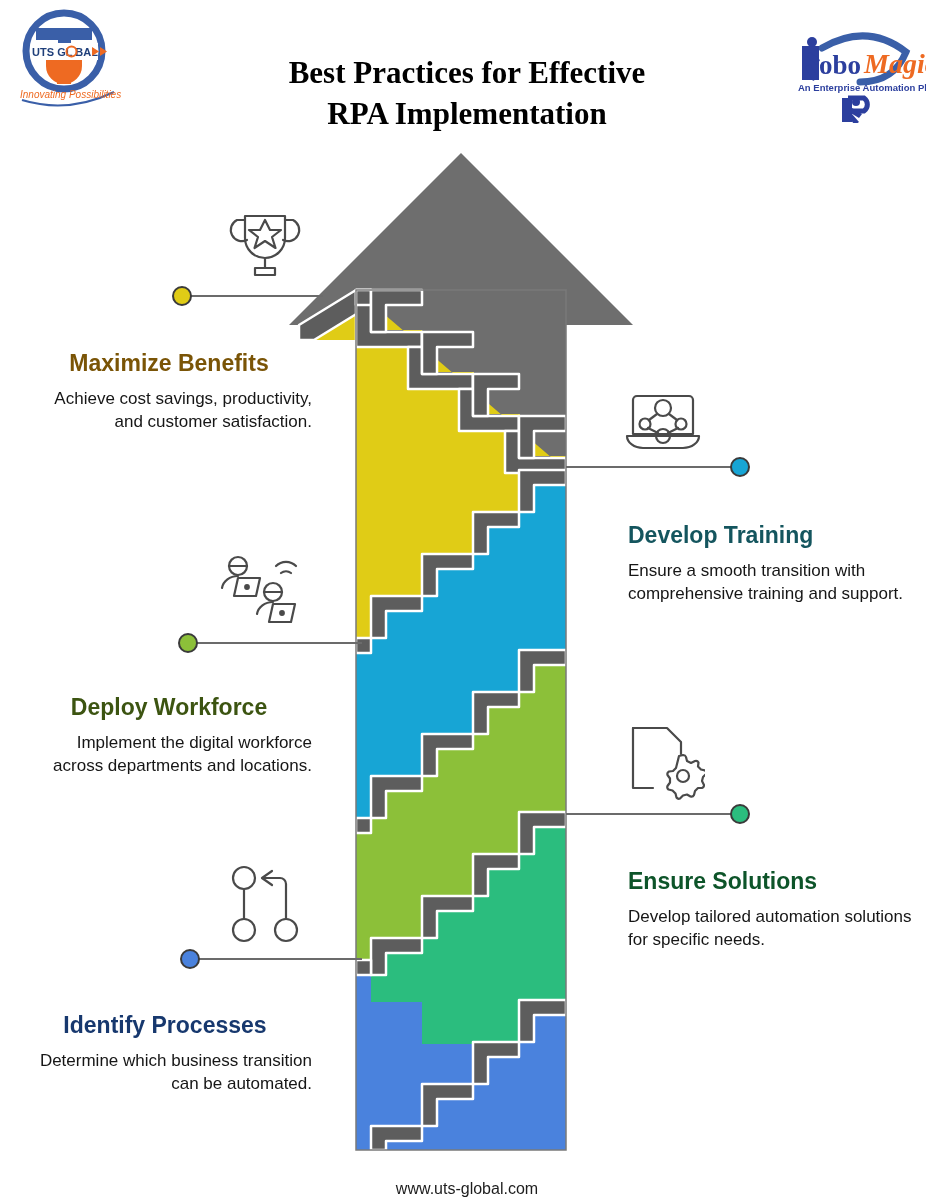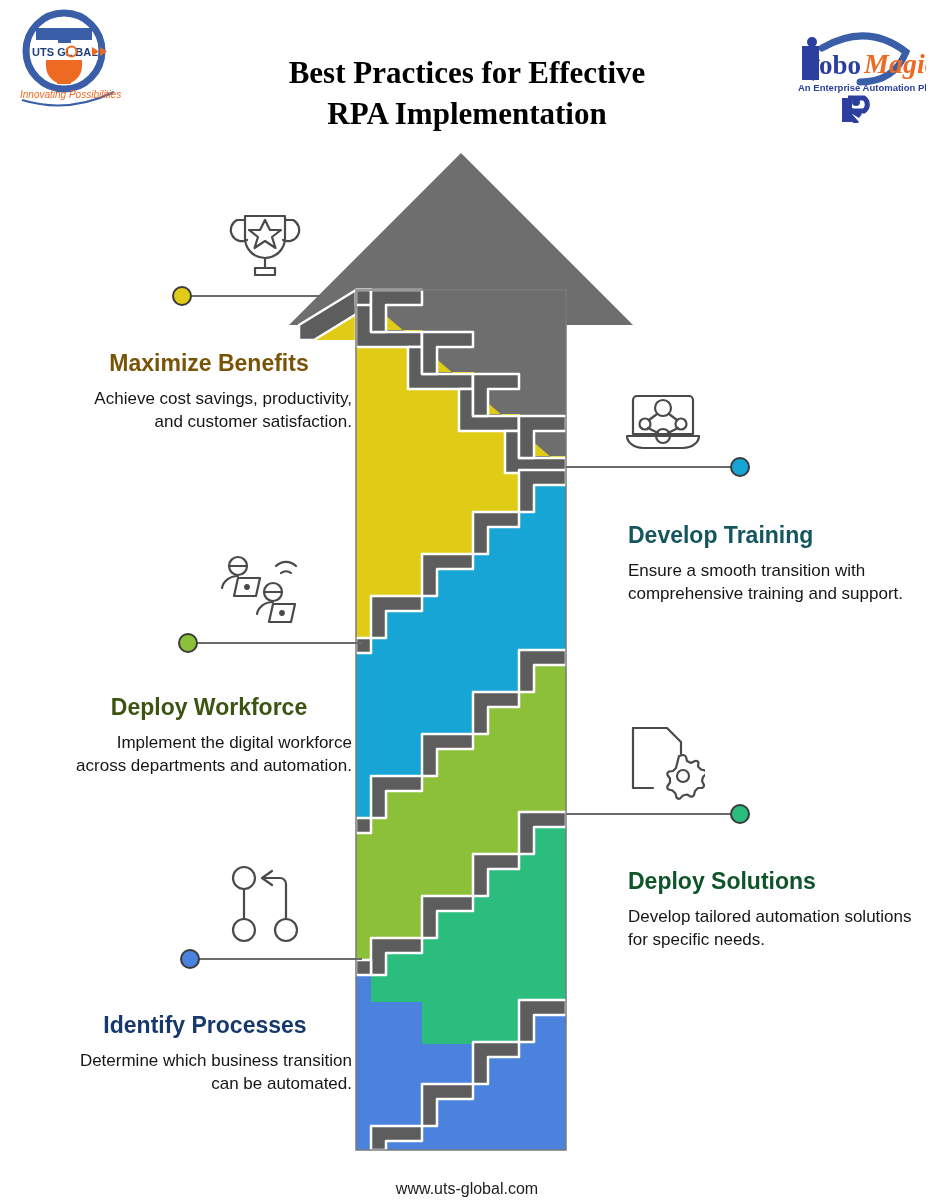--- a/index.html
+++ b/index.html
@@ -48,21 +48,21 @@
     font-weight:bold;
     line-height:27px;
   }
   .blk p{
     margin:0;
     font-size:17px;
     line-height:23px;
     color:#161616;
   }
   .blk.right{text-align:left;}
-  .blk.left{text-align:right;margin-left:40px;}
+  .blk.left{text-align:right;}
 
   .b-max h3{color:#7a5406;}
   .b-max{left:26px;top:350px;width:286px;}
   .b-max h3{text-align:center;}
   .b-max p{text-align:right;}
 
   .b-train h3{color:#14555e;}
   .b-train{left:628px;top:522px;width:286px;}
 
   .b-deploy h3{color:#3c5411;}
@@ -303,25 +303,25 @@
     <p>Achieve cost savings, productivity, and customer satisfaction.</p>
   </div>
 
   <div class="blk right b-train">
     <h3>Develop Training</h3>
     <p>Ensure a smooth transition with comprehensive training and support.</p>
   </div>
 
   <div class="blk left b-deploy">
     <h3>Deploy Workforce</h3>
-    <p>Implement the digital workforce across departments and automation.</p>
+    <p>Implement the digital workforce across departments and locations.</p>
   </div>
 
   <div class="blk right b-design">
-    <h3>Deploy Solutions</h3>
+    <h3>Ensure Solutions</h3>
     <p>Develop tailored automation solutions for specific needs.</p>
   </div>
 
   <div class="blk left b-ident">
     <h3>Identify Processes</h3>
     <p>Determine which business transition can be automated.</p>
   </div>
 
   <div class="footer">www.uts-global.com</div>
 

